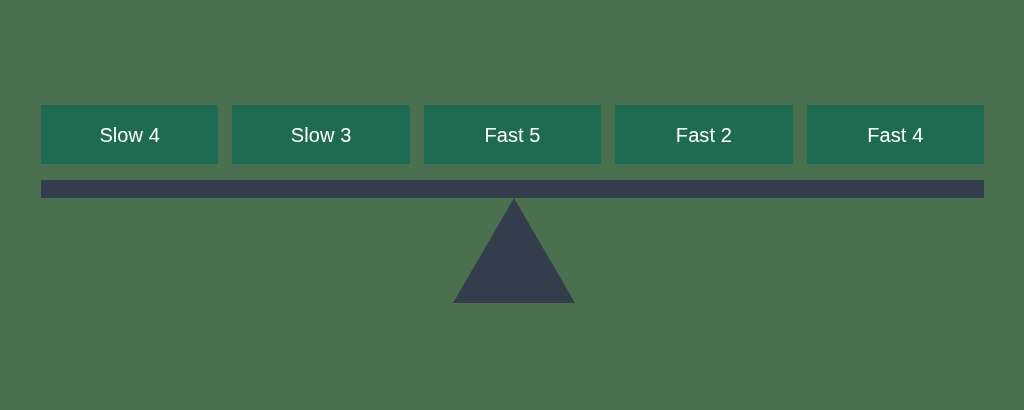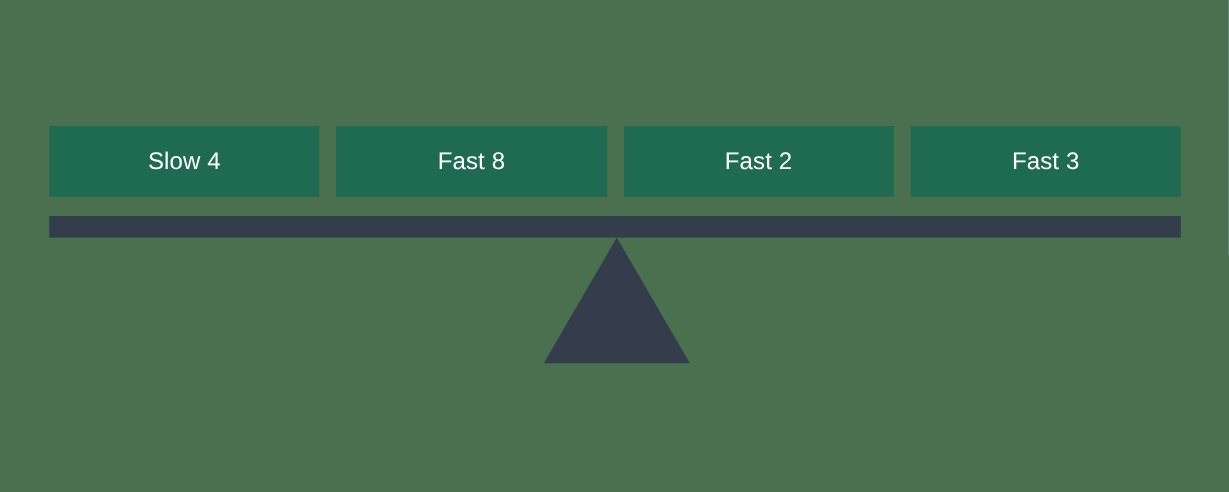--- a/index.html
+++ b/index.html
@@ -71,27 +71,30 @@
 </head>
 <body>
 
 <div id="seesaw-figure">
 
   <div id="weights-row">
     <div class="weight-block">
       <span>Slow 4</span>
     </div>
     <div class="weight-block">
-      <span>Fast 8</span>
+      <span>Slow 3</span>
+    </div>
+    <div class="weight-block">
+      <span>Fast 5</span>
     </div>
     <div class="weight-block">
       <span>Fast 2</span>
     </div>
     <div class="weight-block">
-      <span>Fast 3</span>
+      <span>Fast 4</span>
     </div>
   </div>
 
   <div id="lever-bar"></div>
 
   <div id="fulcrum-triangle">
     <svg viewBox="0 0 122 105" xmlns="http://www.w3.org/2000/svg" aria-hidden="true">
       <polygon points="61,0 122,105 0,105" fill="#333d4c"></polygon>
     </svg>
   </div>

